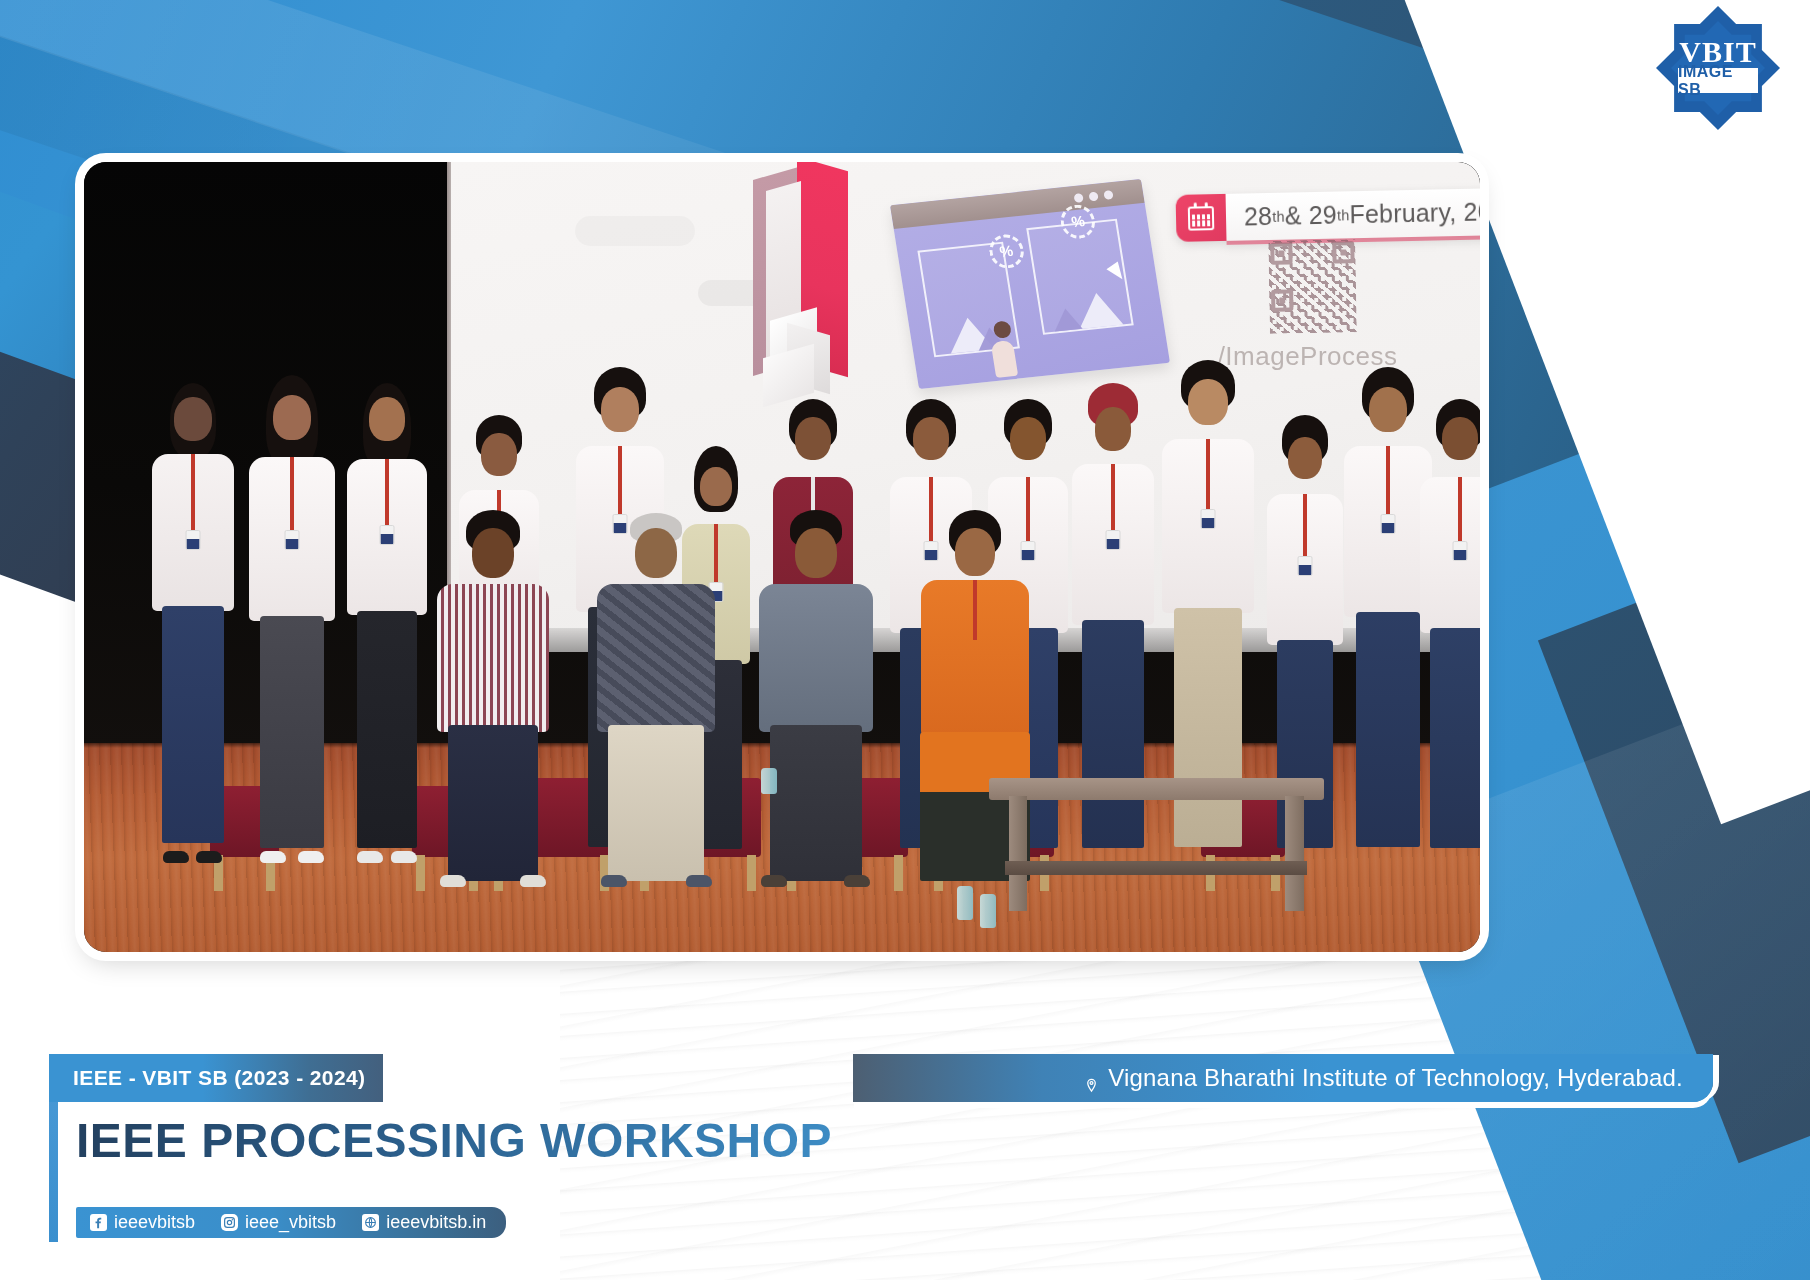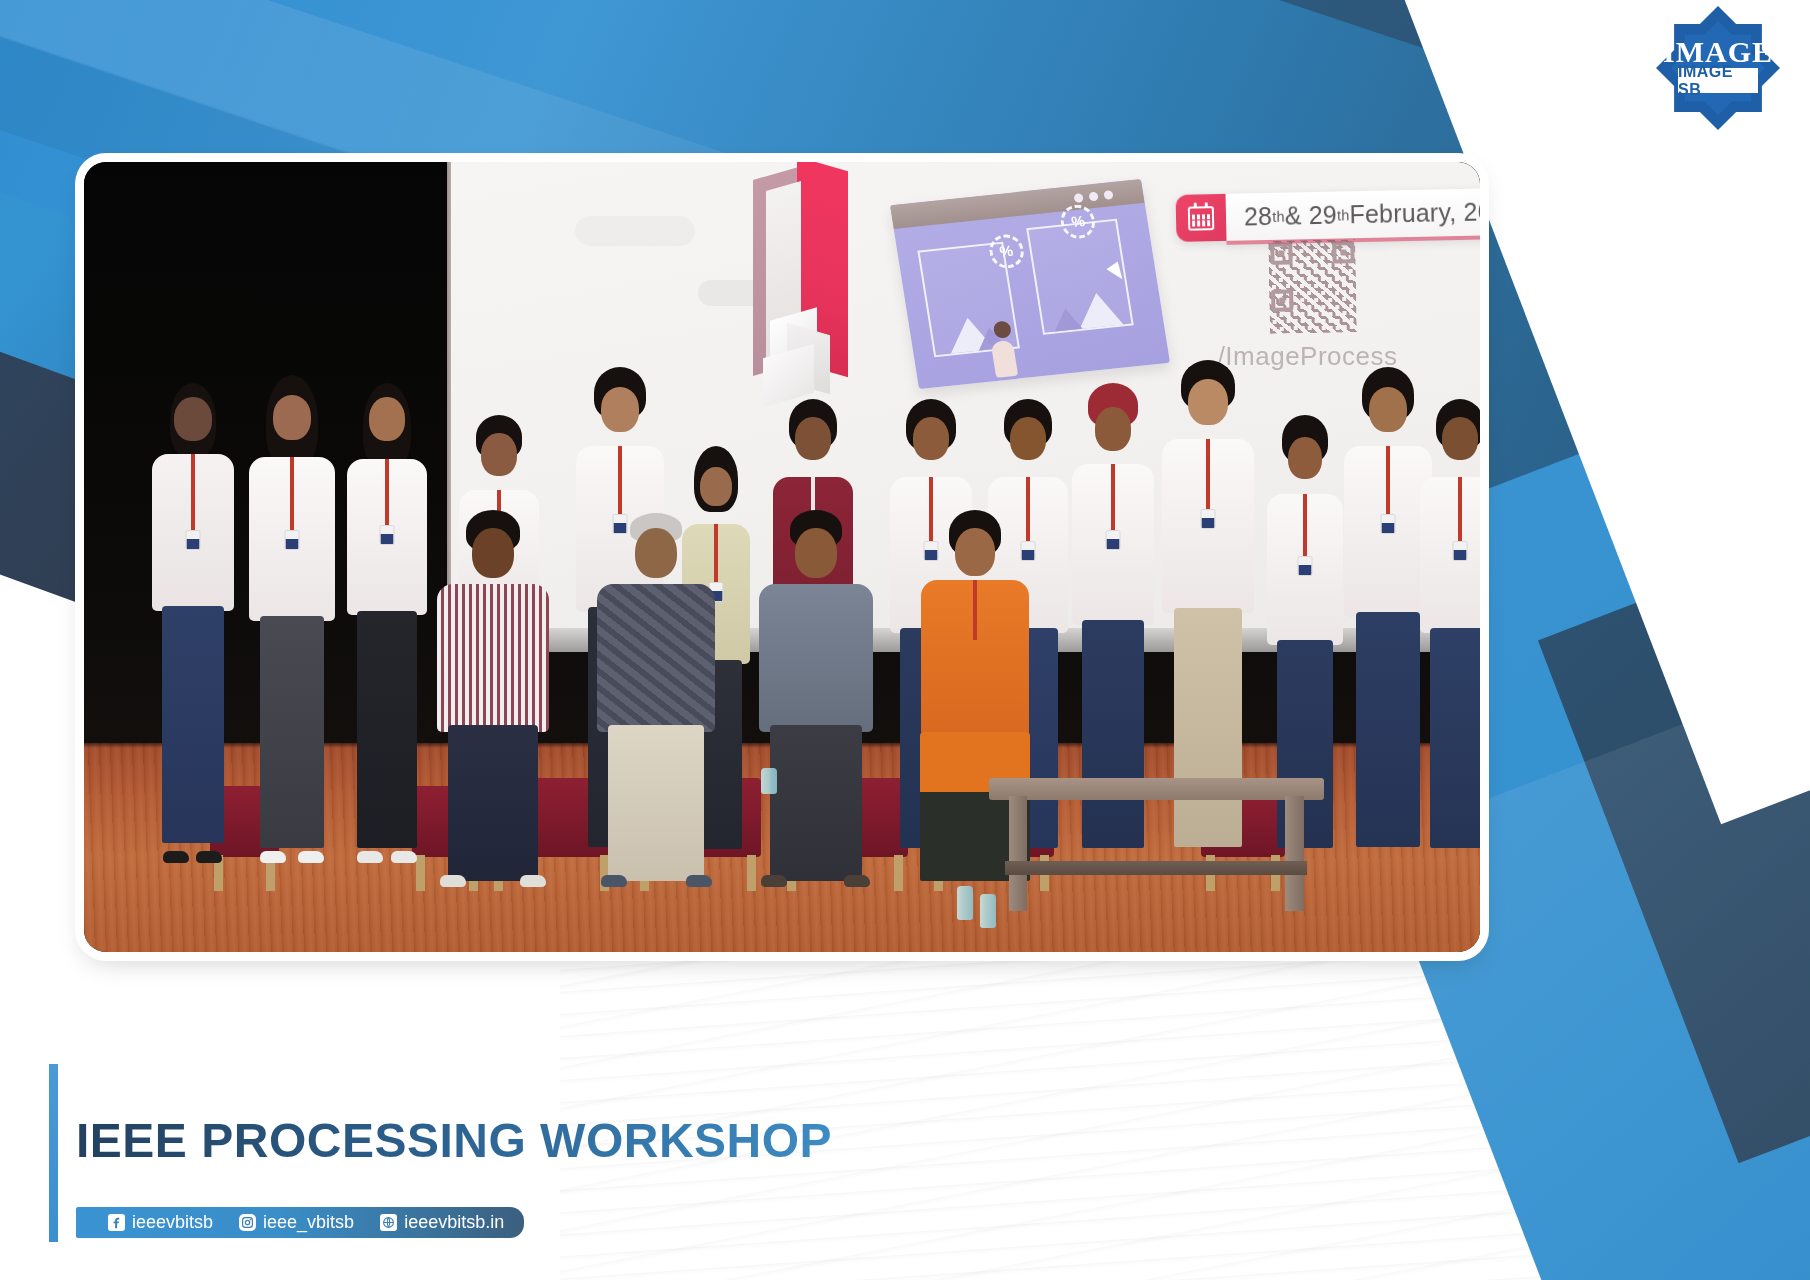--- a/index.html
+++ b/index.html
@@ -511,21 +511,21 @@
     color: transparent;
     white-space: nowrap;
   }
   .social-bar {
     position: absolute;
     left: 76px; top: 1207px;
     height: 31px;
     background: linear-gradient(90deg, #3a93d2 0%, #3a8ec9 45%, #3a6c91 86%, #3c5f7f 100%);
     border-radius: 2px 14px 14px 2px;
     display: flex; align-items: center;
-    padding: 0 20px 0 32px;
+    padding: 0 20px 0 14px;
     gap: 26px;
     color: #fff;
     font-size: 18px;
     white-space: nowrap;
   }
   .social-item { display: flex; align-items: center; gap: 7px; }
   .sico {
     width: 17px; height: 17px;
     background: #fff;
     border-radius: 3px;
@@ -894,20 +894,33 @@
         <div class="table-leg" style="right:6%;"></div>
         <div class="table-shelf"></div>
       </div>
       <div class="bottle" style="left:62.5%;"></div>
       <div class="bottle" style="left:64.2%; bottom:3%;"></div>
       <div class="bottle" style="left:48.5%; bottom:20%; height:26px;"></div>
 
     </div>
   </div>
 
+  <div class="caption-row">
+    <div class="caption-left">IEEE - VBIT SB (2023 - 2024)</div>
+    <div class="caption-spacer"></div>
+    <div class="caption-right">
+      <span class="pin-icon">
+        <svg viewBox="0 0 24 24" width="15" height="15" fill="none" stroke="#ffffff" stroke-width="2">
+          <path d="M12 2C8.7 2 6 4.7 6 8c0 4.6 6 13 6 13s6-8.4 6-13c0-3.3-2.7-6-6-6z"></path>
+          <circle cx="12" cy="8" r="2.3"></circle>
+        </svg>
+      </span>
+      <span>Vignana Bharathi Institute of Technology, Hyderabad.</span>
+    </div>
+  </div>
 
   <div class="accent-bar"></div>
   <div class="title-main">IEEE PROCESSING WORKSHOP</div>
 
   <div class="social-bar">
     <div class="social-item">
       <span class="sico fb">
         <svg viewBox="0 0 24 24" width="13" height="13" fill="#3a7fb5">
           <path d="M15.1 6.5h2V3.3c-.4-.05-1.5-.16-2.9-.16-2.8 0-4.7 1.75-4.7 4.98V10H6.5v3.6h3v9h3.6v-9h2.9l.45-3.6h-3.35V8.5c0-1.04.28-1.75 1.1-1.75z"></path>
         </svg>
@@ -931,17 +944,17 @@
           <path d="M3 12h18M12 3c3 3.2 3 14 0 18M12 3c-3 3.2-3 14 0 18"></path>
         </svg>
       </span>
       <span>ieeevbitsb.in</span>
     </div>
   </div>
 
   <div class="logo">
     <div class="logo-star"></div>
     <div class="logo-star-inner"></div>
-    <div class="logo-ieee">IMAGE</div>
+    <div class="logo-ieee">VBIT</div>
     <div class="logo-sb">IMAGE SB</div>
   </div>
 
 </div>
 
 </body></html>

